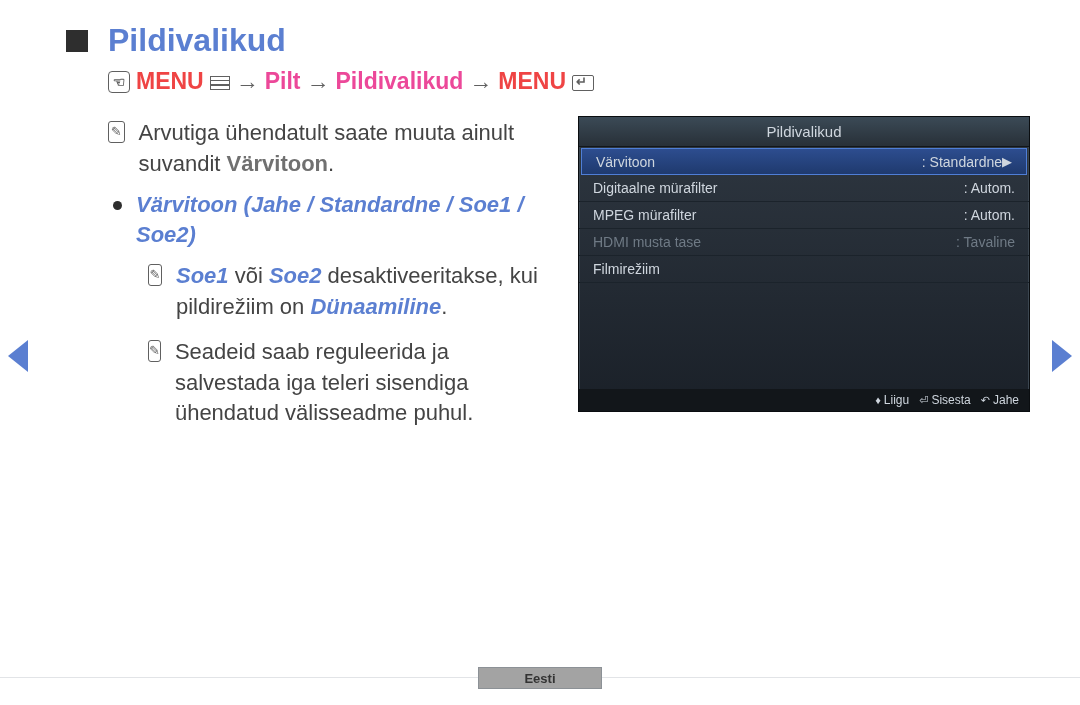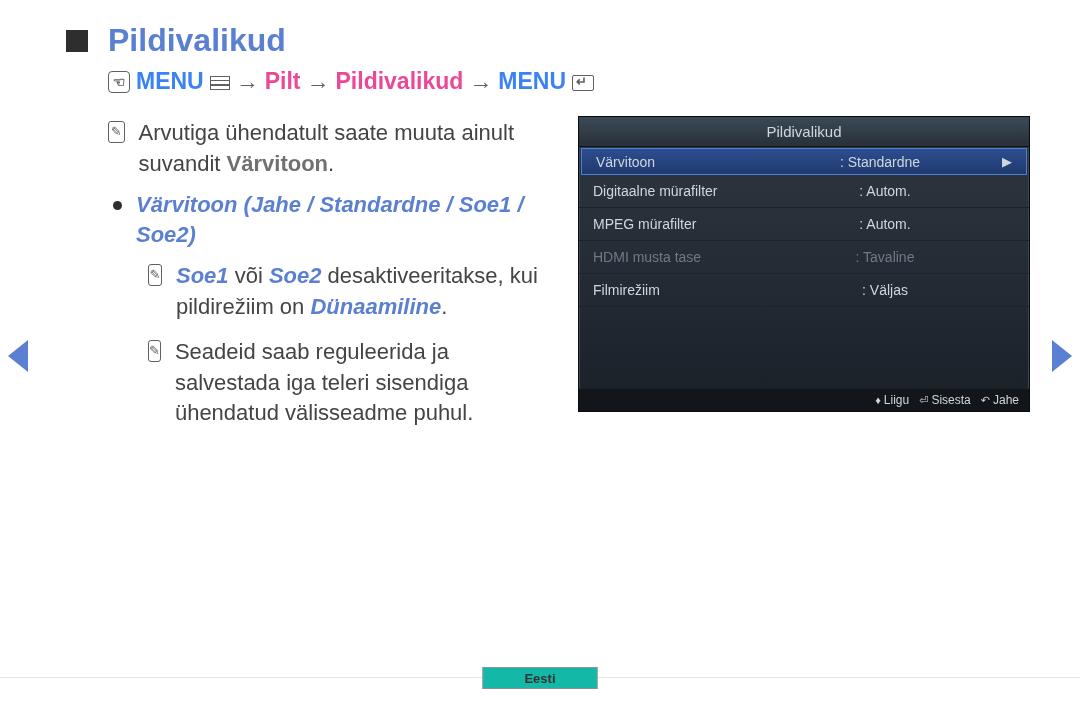--- a/index.html
+++ b/index.html
@@ -75,21 +75,21 @@
     top: 1px;
   }
   .enter-icon::after {
     content: "↵";
     position: absolute;
     left: 3px; top: -2px;
     font-size: 13px;
     color: #606060;
   }
   .bc-blue { color: #ec4899; }
-  .bc-gray { color: #3b82f6; }
+  .bc-gray { color: #ef4444; }
   .arrow-sep { color: #606060; }
 
   .content-left {
     position: absolute;
     top: 118px;
     left: 108px;
     width: 450px;
     font-size: 22px;
     color: #444;
     line-height: 1.4;
@@ -155,27 +155,27 @@
     text-align: center;
     color: #cfd6de;
     font-size: 15px;
     background: linear-gradient(#3b4a56, #283038);
     border-bottom: 1px solid #12161a;
   }
   .osd-row {
     display: flex;
     justify-content: space-between;
     align-items: center;
-    height: 33px;
+    height: 27px;
     padding: 0 14px;
     font-size: 14px;
     border-bottom: 1px solid #1b232b;
   }
   .osd-row .label { color: #cfd6de; width: 160px; }
-  .osd-row .value { color: #cfd6de; text-align: center; flex: 1; padding-left: 2px;}
+  .osd-row .value { color: #cfd6de; text-align: right; flex: 1; padding-left: 2px;}
   .osd-row .chev { color: #cfd6de; font-size: 13px; }
   .osd-row.selected {
     background: linear-gradient(#2d4d8f, #1f3a6e);
     border: 1px solid #4f7ed6;
     margin: 1px 2px 0 2px;
     height: 27px;
   }
   .osd-row.disabled .label, .osd-row.disabled .value { color: #6f7a85; }
   .osd-body { }
   .osd-footer {
@@ -194,25 +194,25 @@
     align-items: center;
   }
   .foot-item { display: flex; align-items: center; gap: 3px; font-size: 12px;}
   .foot-icon { font-size: 11px; }
 
   .lang-badge {
     position: absolute;
     bottom: 16px;
     left: 50%;
     transform: translateX(-50%);
-    width: 115px;
+    width: 124px;
     height: 22px;
     line-height: 22px;
     text-align: center;
-    background: #14b8a6;
+    background: #a3a3a3;
     border: 1px solid #8c9196;
     font-size: 13px;
     font-weight: bold;
     color: #333;
   }
   .bottom-line {
     position: absolute;
     bottom: 27px;
     left: 0; right: 0;
     height: 1px;
@@ -284,21 +284,20 @@
       <div class="osd-row">
         <span class="label">MPEG mürafilter</span>
         <span class="value">: Autom.</span>
       </div>
       <div class="osd-row disabled">
         <span class="label">HDMI musta tase</span>
         <span class="value">: Tavaline</span>
       </div>
       <div class="osd-row">
         <span class="label">Filmirežiim</span>
-        <span class="value">: Väljas</span>
       </div>
     </div>
   <div class="osd-footer">
     <span class="foot-item">
         <span class="foot-icon">♦</span>
         <span>Liigu</span>
       </span>
     <span class="foot-item">
         <span class="foot-icon">⏎</span>
         <span>Sisesta</span>

